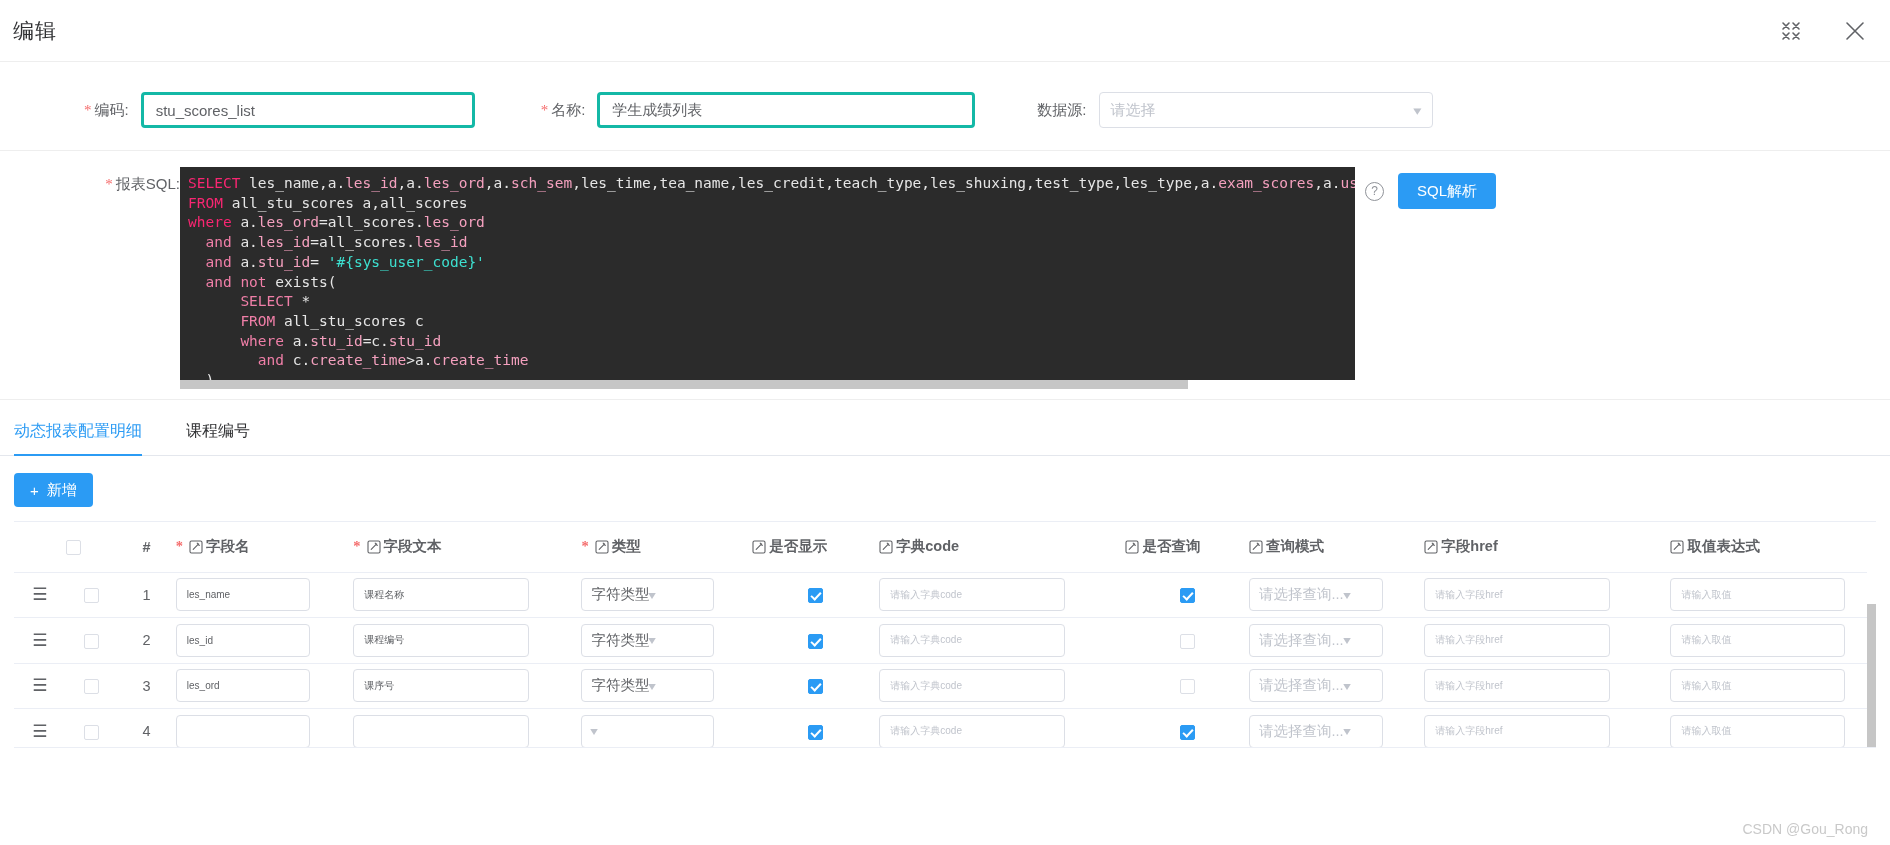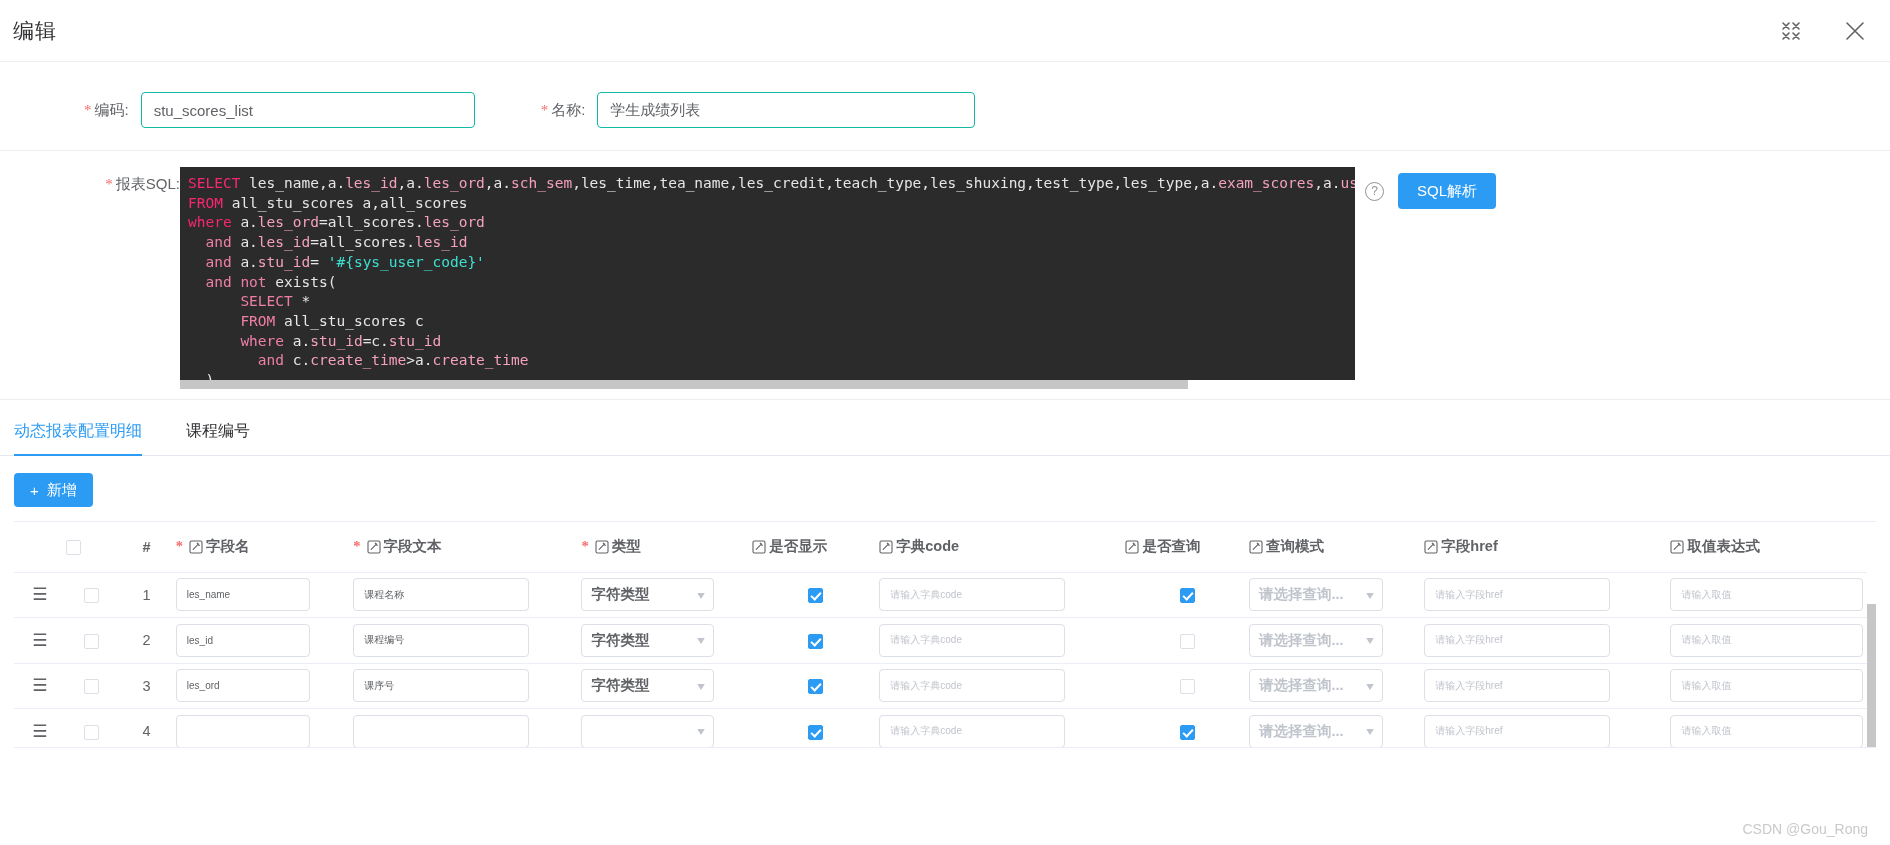--- a/index.html
+++ b/index.html
@@ -39,21 +39,21 @@
     padding: 30px 24px 22px 24px;
     border-bottom: 1px solid #eeeeee;
   }
   .fld { display: flex; align-items: center; }
   .fld-label {
     font-size: 15px; color: #606266; text-align: right;
     white-space: nowrap; padding-right: 12px;
   }
   .req-star { color: #f56c6c; margin-right: 3px; font-family: "Liberation Serif", serif; }
   .inp {
-    height: 36px; border: 1px solid #14b8a6; border-radius: 4px;
+    height: 36px; border: 3px solid #14b8a6; border-radius: 4px;
     background: #fff; font-size: 15px; color: #606266;
     padding: 0 12px; display: flex; align-items: center;
     font-family: "Liberation Sans", sans-serif;
   }
   .fld-code { margin-left: 60px; }
   .fld-code .inp { width: 334px; }
   .fld-name { margin-left: 66px; }
   .fld-name .inp { width: 378px; }
   .fld-ds { margin-left: 62px; }
   .fld-ds .sel {
@@ -187,32 +187,32 @@
     transform: rotate(43deg);
   }
   .cell-input {
     height: 33px; border: 1px solid #dcdfe6; border-radius: 4px; background: #fff;
     display: flex; align-items: center; padding: 0 10px;
     font-size: 10px; color: #606266; margin-right: 18px;
   }
   .cell-input.ph { color: #c0c4cc; }
   .cell-sel {
     height: 33px; border: 1px solid #dcdfe6; border-radius: 4px; background: #fff;
-    display: flex; align-items: center; justify-content: space-between;
-    padding: 0 9px; font-size: 14.5px; color: #606266; margin-right: 18px; font-weight: bold;
+    display: flex; align-items: center; justify-content: flex-start;
+    padding: 0 9px; font-size: 14.5px; color: #606266; margin-right: 18px;
   }
   .cell-sel.ph { color: #c0c4cc; }
   .cell-sel .caret { font-size: 12px; }
   .w-fname .cell-input { width: 134px; }
   .w-ftext .cell-input { width: 176px; }
   .w-type  .cell-sel   { width: 133px; }
   .w-dict  .cell-input { width: 186px; }
   .w-qmode .cell-sel   { width: 134px; }
   .w-href  .cell-input { width: 186px; }
-  .w-expr  .cell-input { width: 193px; }
+  .w-expr  .cell-input { width: 175px; }
 
   
   .vscroll {
     position: absolute; right: 0; top: 0; width: 9px; height: 227px; background: #fff;
   }
   .vscroll .vthumb {
     position: absolute; left: 0; top: 82px; width: 9px; height: 145px; background: #c6c6c6;
   }
   
   .watermark {
@@ -246,20 +246,27 @@
     <div class="fld fld-code">
       <div class="fld-label"><span class="req-star">*</span><span>编码:</span></div>
       <div class="inp">stu_scores_list</div>
     </div>
 
     <div class="fld fld-name">
       <div class="fld-label"><span class="req-star">*</span><span>名称:</span></div>
       <div class="inp">学生成绩列表</div>
     </div>
 
+    <div class="fld fld-ds">
+      <div class="fld-label">数据源:</div>
+      <div class="sel">
+        <span>请选择</span>
+        <span class="caret">▾</span>
+      </div>
+    </div>
 
   </div>
 
   <div class="sql-row">
     <div class="sql-label"><span class="req-star">*</span><span>报表SQL:</span></div>
     <div class="editor-wrap">
       <div class="editor">
         <div class="code" id="sql-code"><div><span class="k">SELECT </span><span class="pl">les_name,a.</span><span class="col">les_id</span><span class="pl">,a.</span><span class="col">les_ord</span><span class="pl">,a.</span><span class="col">sch_sem</span><span class="pl">,les_time,tea_name,les_credit,teach_type,les_shuxing,test_type,les_type,a.</span><span class="col">exam_scores</span><span class="pl">,a.</span><span class="col">usual_scores</span></div><div><span class="k">FROM </span><span class="pl">all_stu_scores a,all_scores</span></div><div><span class="k">where </span><span class="pl">a.</span><span class="col">les_ord</span><span class="pl">=all_scores.</span><span class="col">les_ord</span></div><div><span class="pl">  </span><span class="kw">and </span><span class="pl">a.</span><span class="col">les_id</span><span class="pl">=all_scores.</span><span class="col">les_id</span></div><div><span class="pl">  </span><span class="kw">and </span><span class="pl">a.</span><span class="col">stu_id</span><span class="pl">= </span><span class="str">'#{sys_user_code}'</span></div><div><span class="pl">  </span><span class="kw">and not </span><span class="pl">exists(</span></div><div><span class="pl">      </span><span class="kw">SELECT </span><span class="pl">*</span></div><div><span class="pl">      </span><span class="kw">FROM </span><span class="pl">all_stu_scores c</span></div><div><span class="pl">      </span><span class="kw">where </span><span class="pl">a.</span><span class="col">stu_id</span><span class="pl">=c.</span><span class="col">stu_id</span></div><div><span class="pl">        </span><span class="kw">and </span><span class="pl">c.</span><span class="col">create_time</span><span class="pl">&gt;a.</span><span class="col">create_time</span></div><div><span class="pl">  )</span></div></div>
       </div>
       <div class="hscroll">

